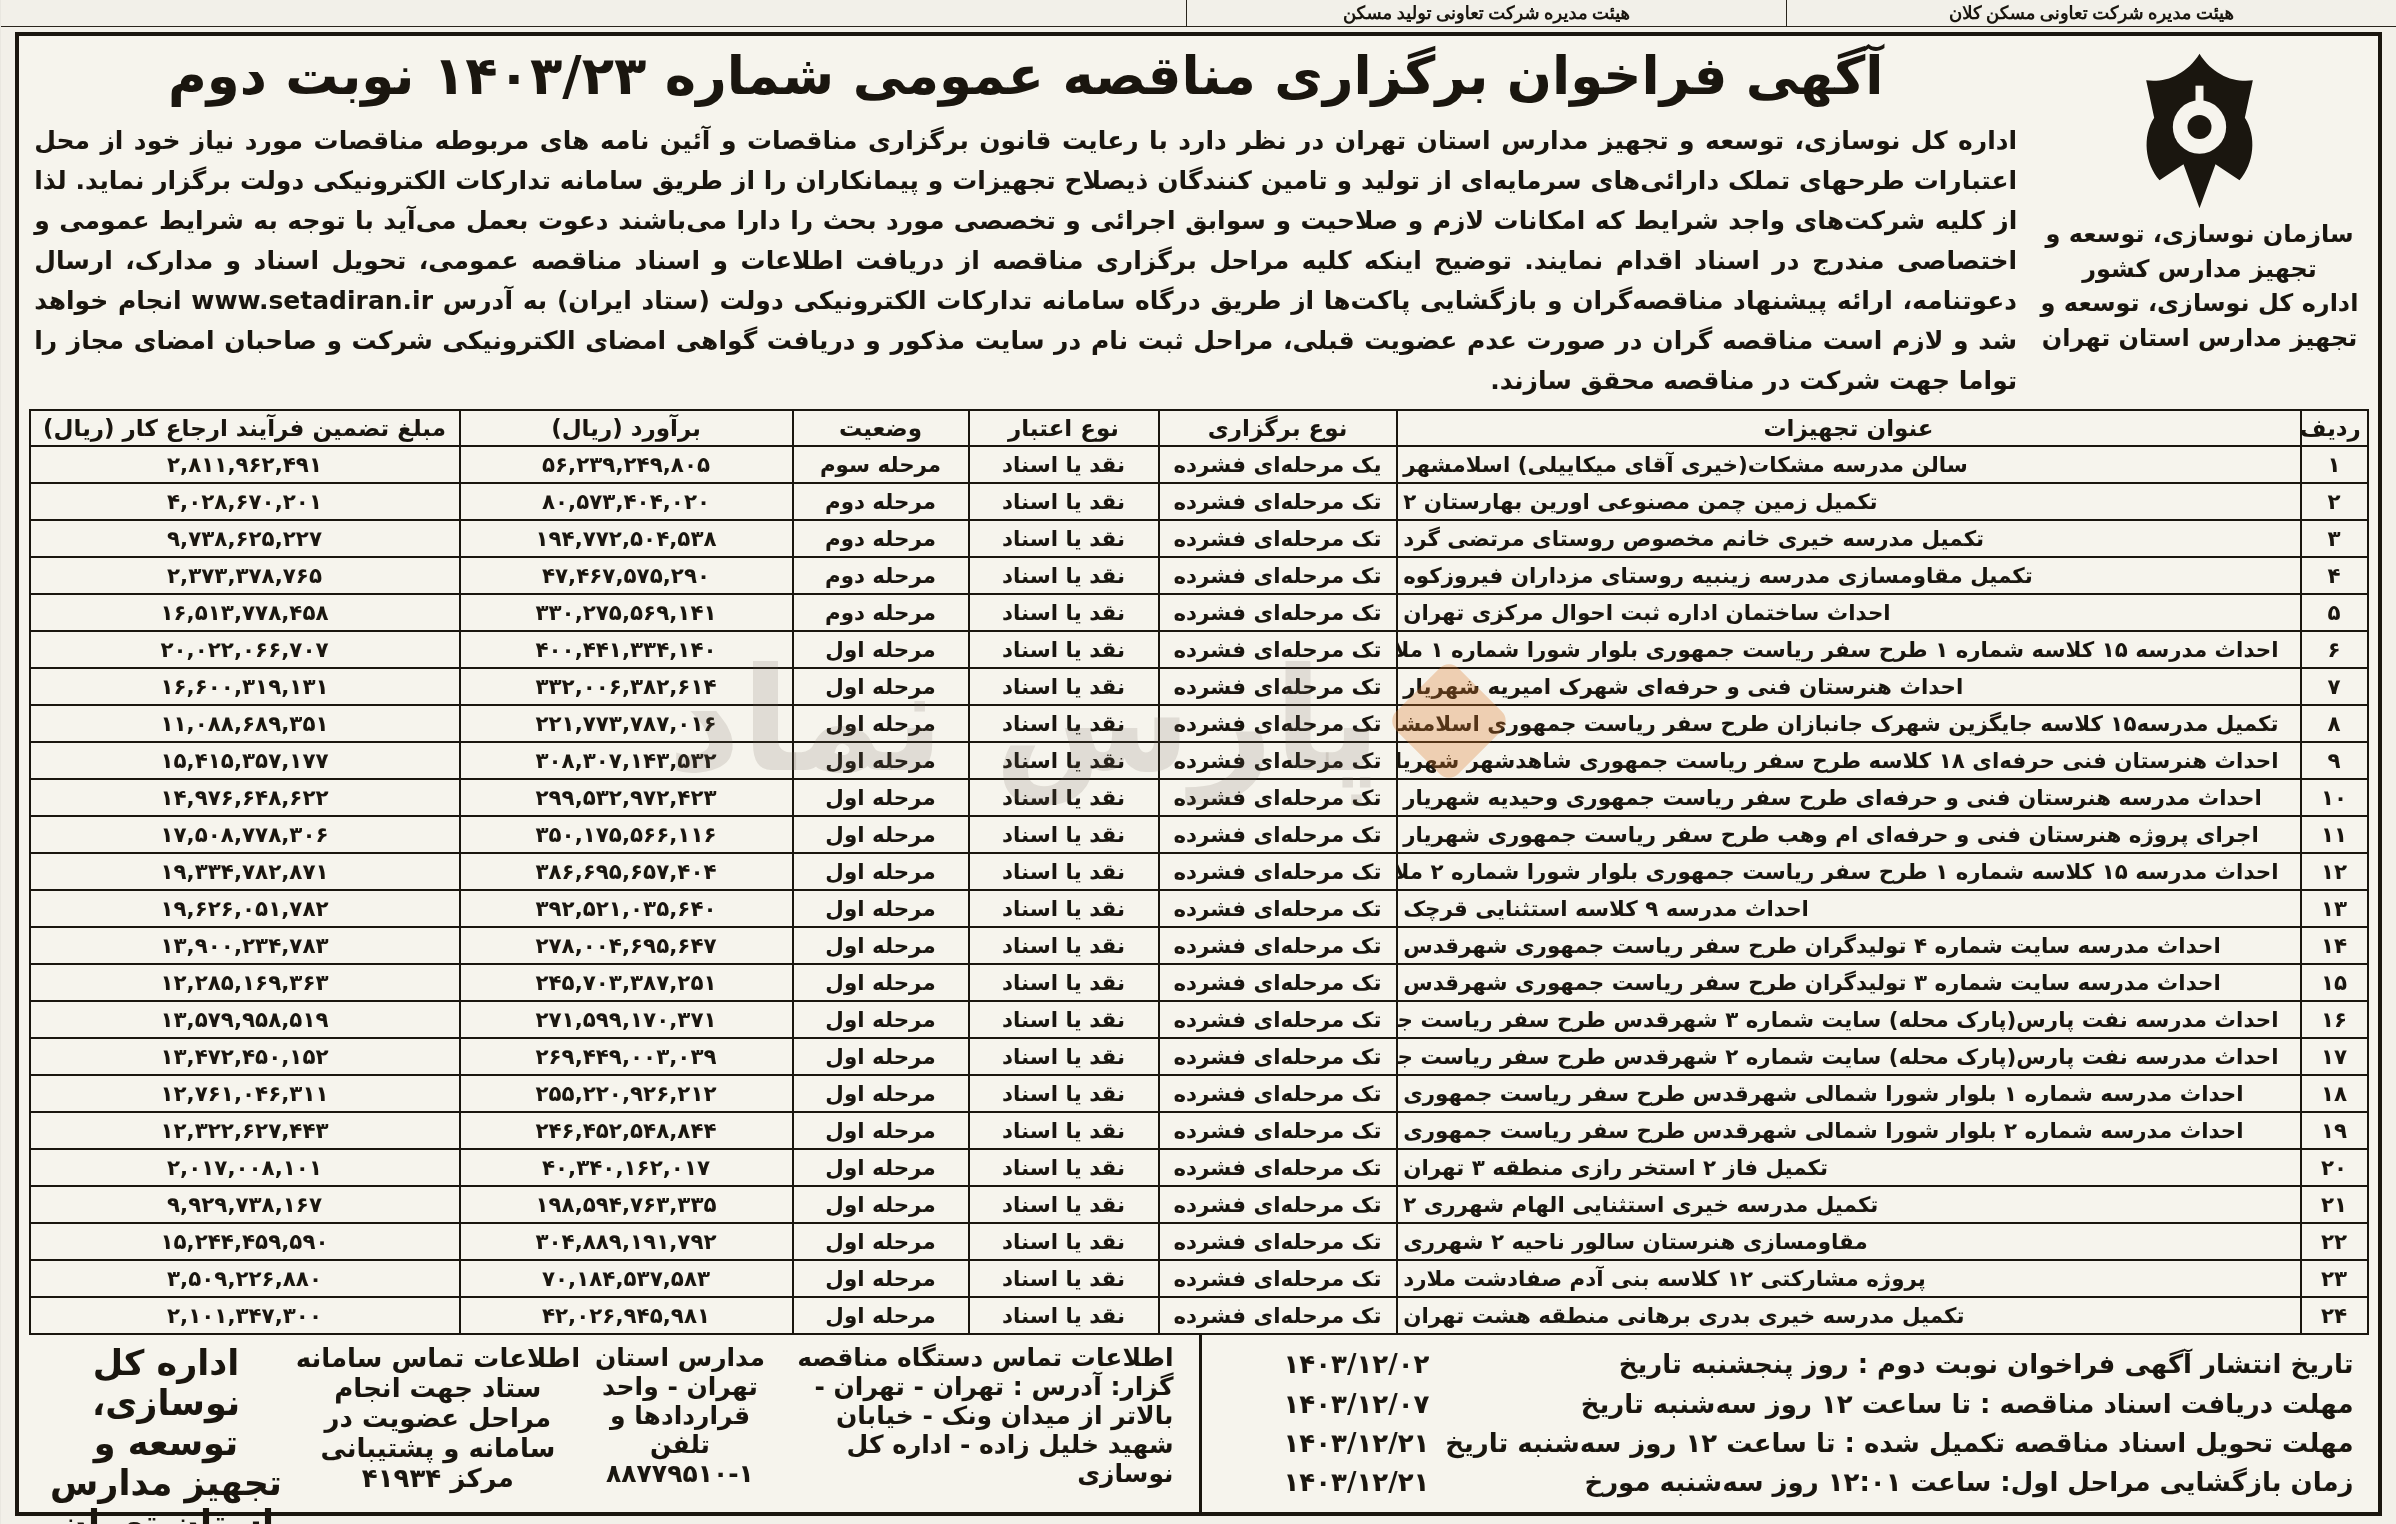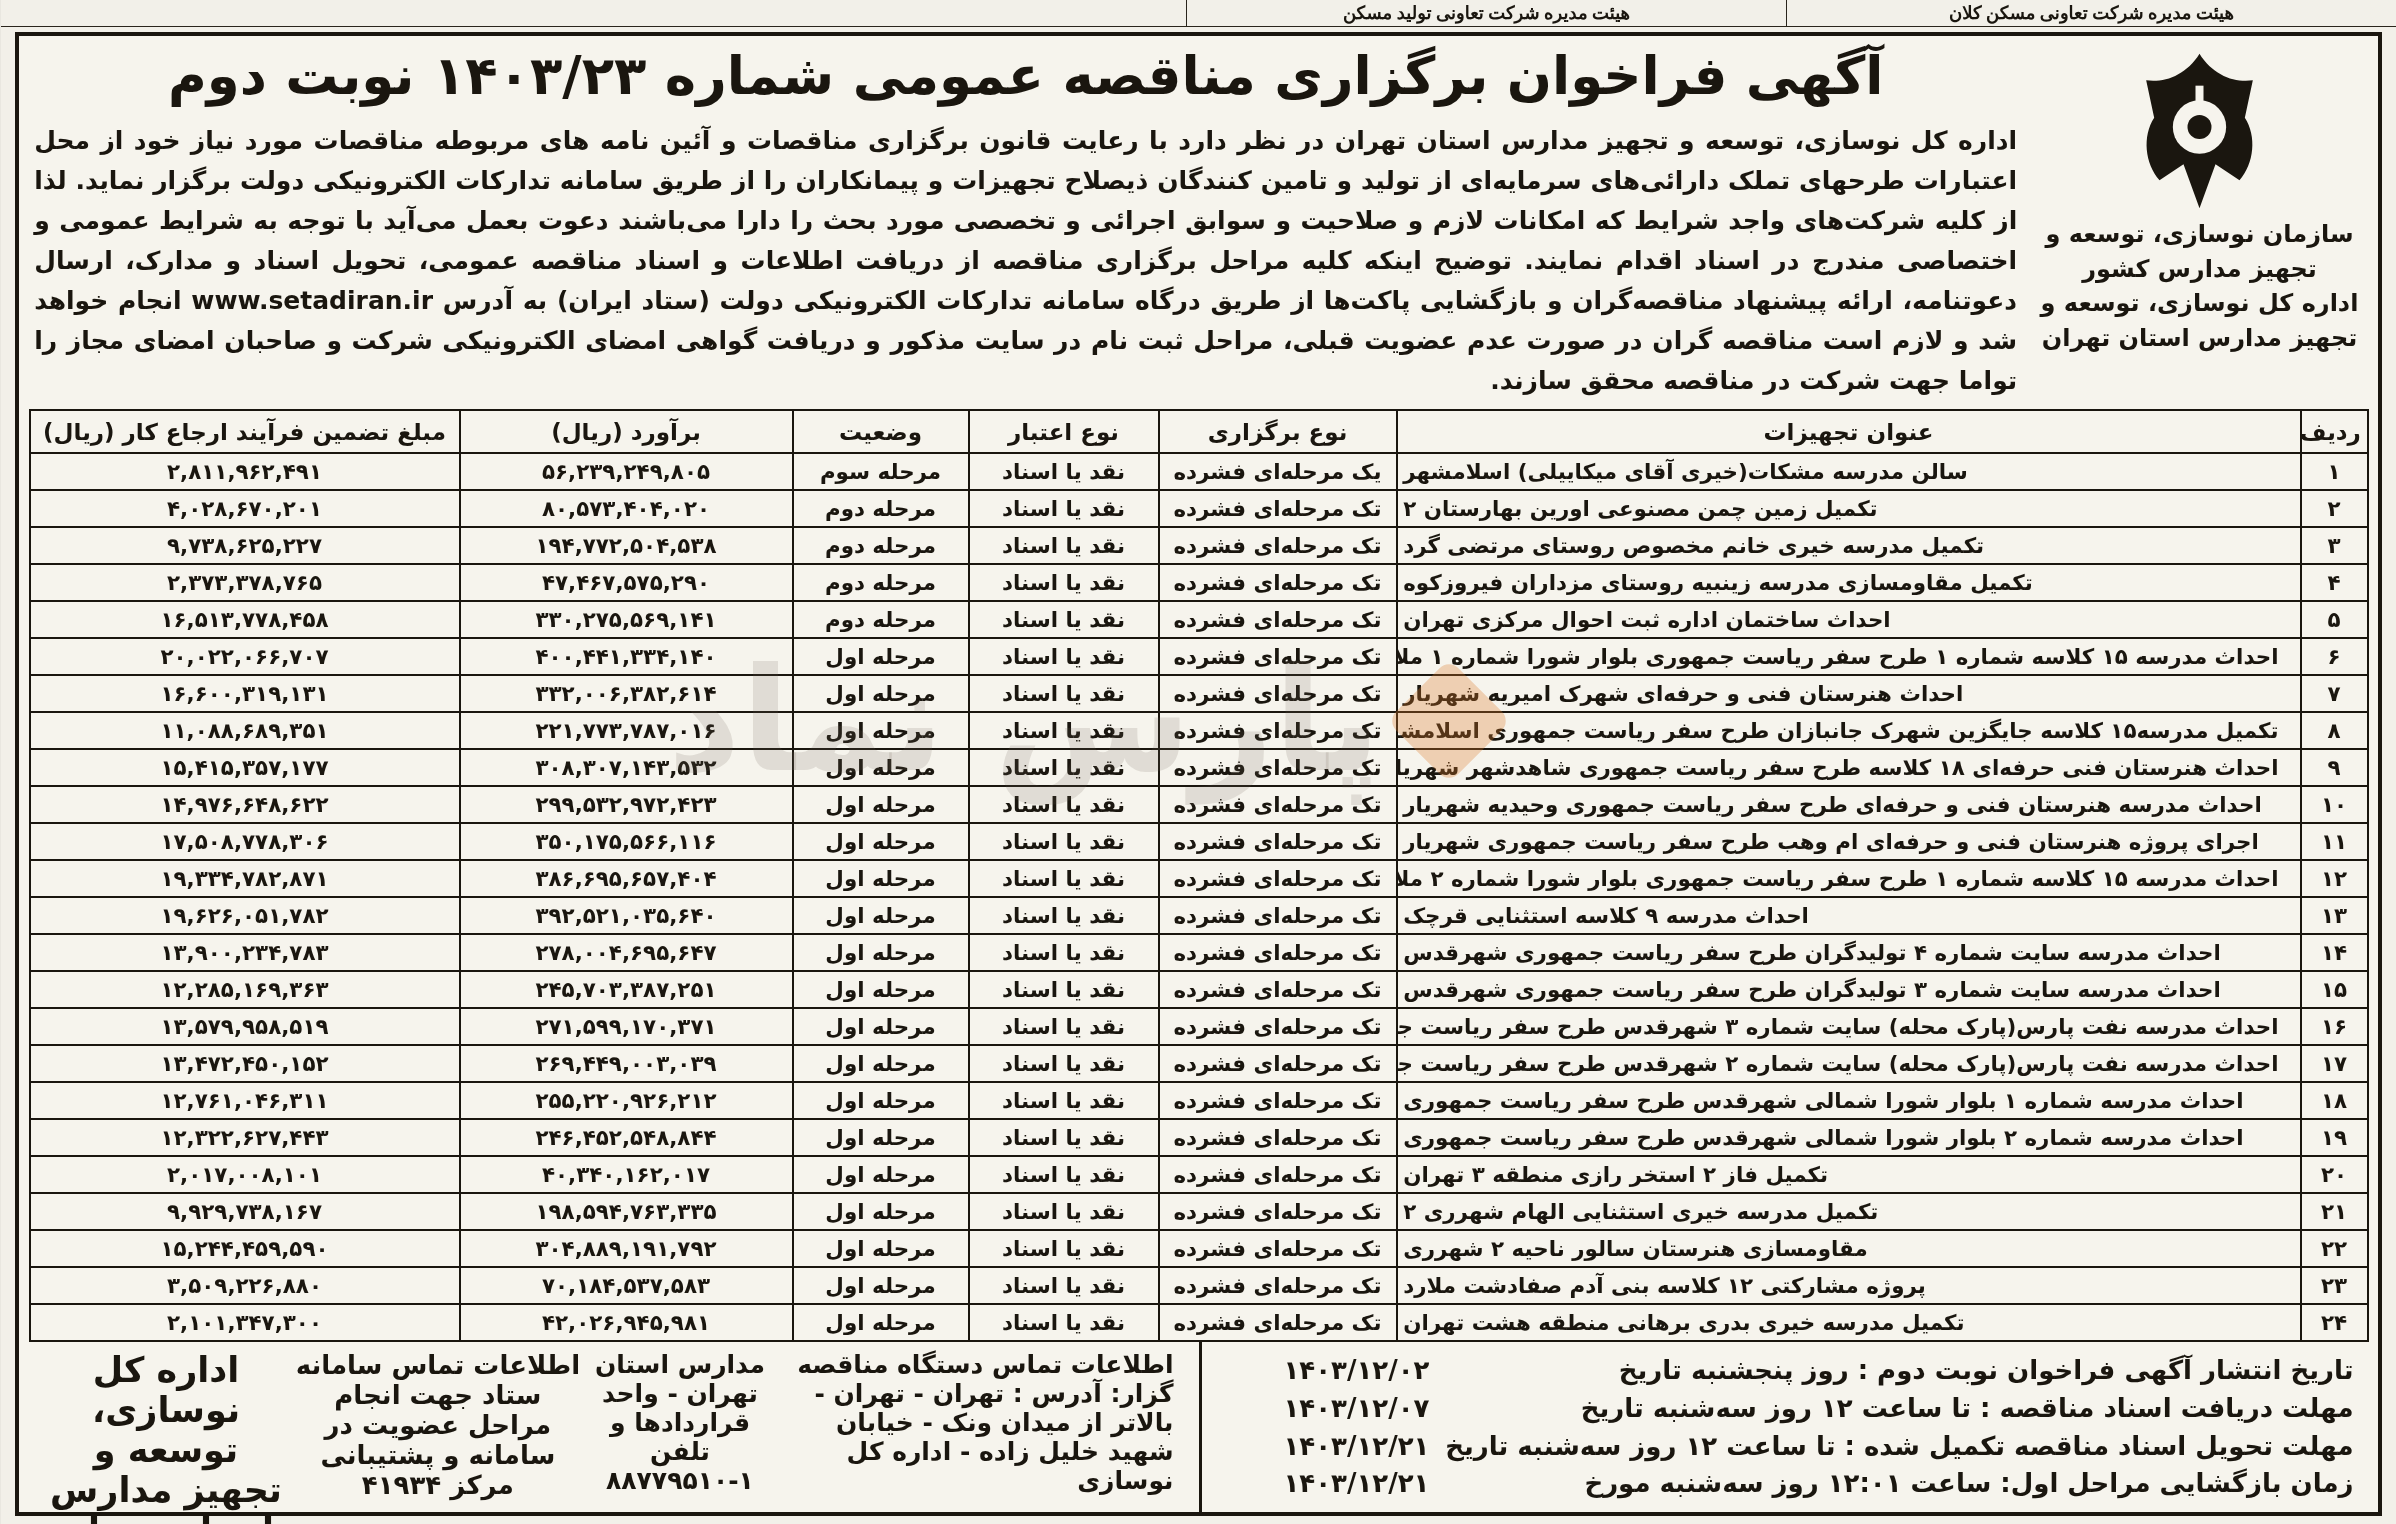--- a/index.html
+++ b/index.html
@@ -32,21 +32,21 @@
   .org-line{font-size:24px;font-weight:bold;line-height:1.45;text-align:center;}
   .header-main{flex:1;padding:0 13.3px 0 5.7px;min-width:0;}
   .ad-title{font-size:53px;font-weight:bold;text-align:center;margin:5.7px 0 15px 0;letter-spacing:0;}
   .intro{font-size:25px;line-height:1.6;text-align:justify;margin:0;font-weight:bold;}
 
   
   table.tender{width:100%;border-collapse:collapse;table-layout:fixed;margin-top:7.6px;}
   .tender th,.tender td{
     border:2.4px solid #1a160f;font-weight:bold;text-align:center;
     padding:1.9px 5.7px;box-sizing:border-box;white-space:nowrap;overflow:hidden;}
-  .tender th{font-size:23px;height:43px;}
+  .tender th{font-size:23px;height:36px;}
   .tender td{font-size:21.4px;height:37px;}
   .tender td.title-cell{text-align:left;padding-right:21px;}
 
   
   .footer{flex:1;display:flex;min-height:0;}
   .footer-right{width:1170px;flex:0 0 auto;border-left:3.8px solid #1a160f;
     padding:9.5px 15px 9.5px 25px;display:flex;flex-direction:column;justify-content:space-around;box-sizing:border-box;}
   .date-line{display:flex;justify-content:space-between;align-items:baseline;font-size:26px;font-weight:bold;}
   .date-value{padding-left:57px;}
   .footer-left{flex:1;padding:7.6px 25px 9.5px 15px;display:flex;flex-direction:row;justify-content:space-around;box-sizing:border-box;}

